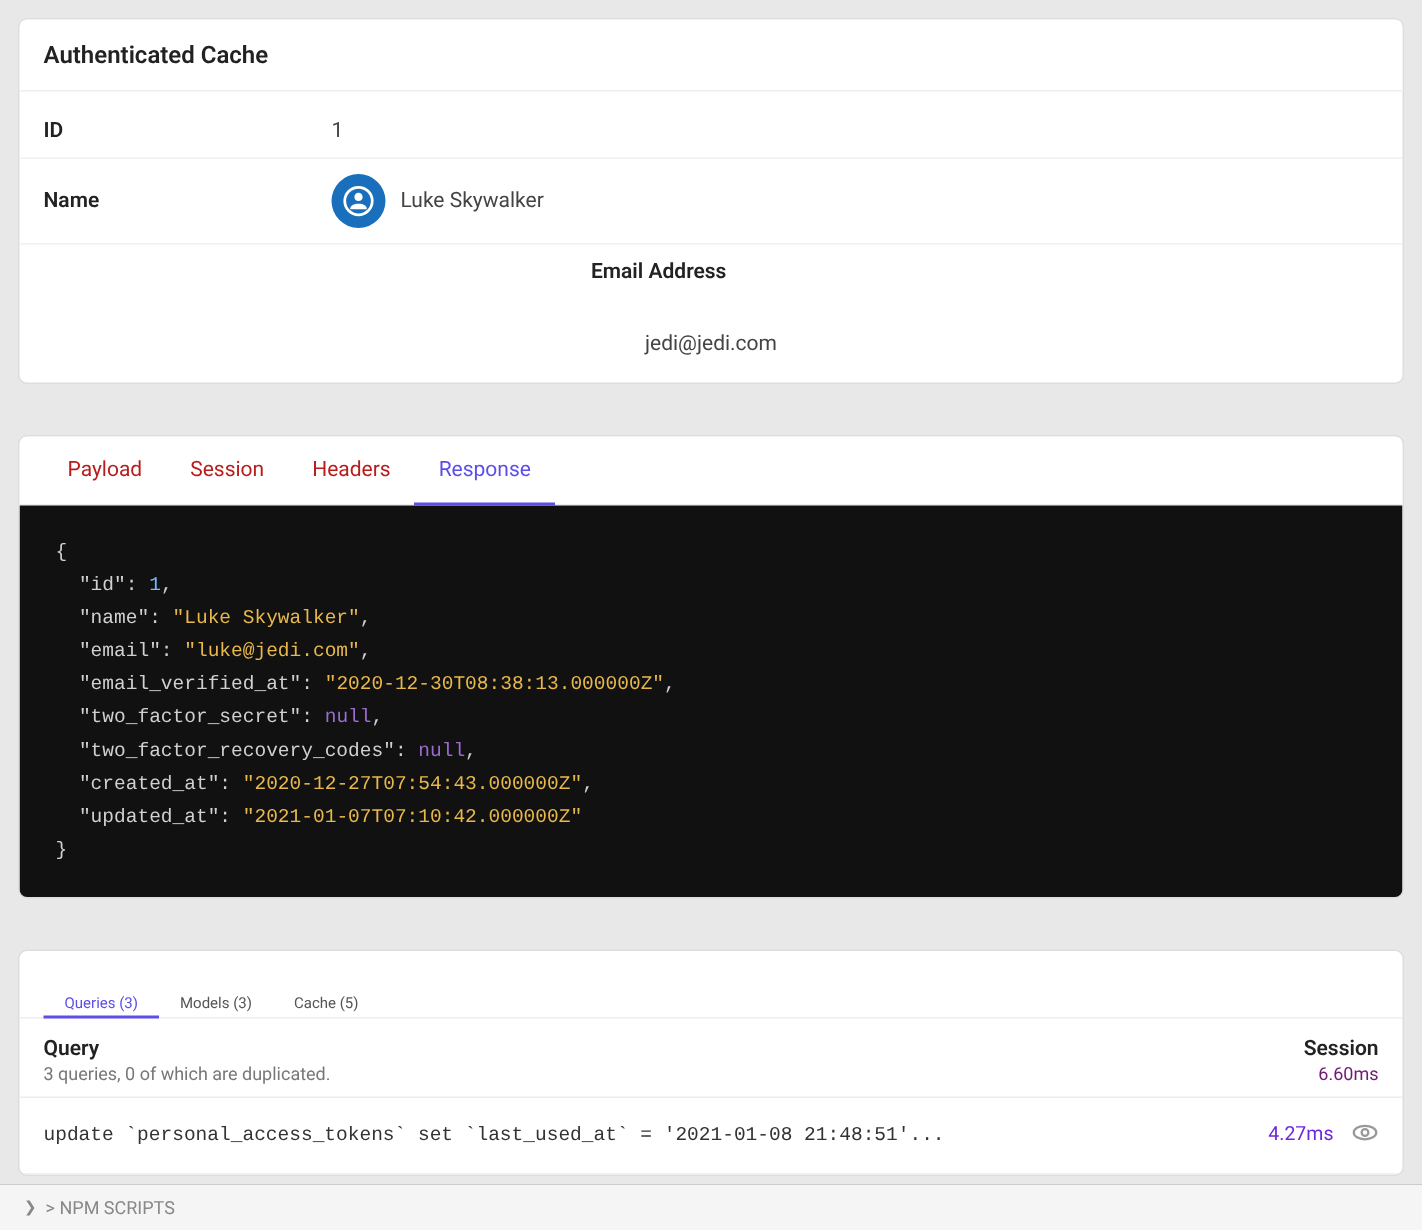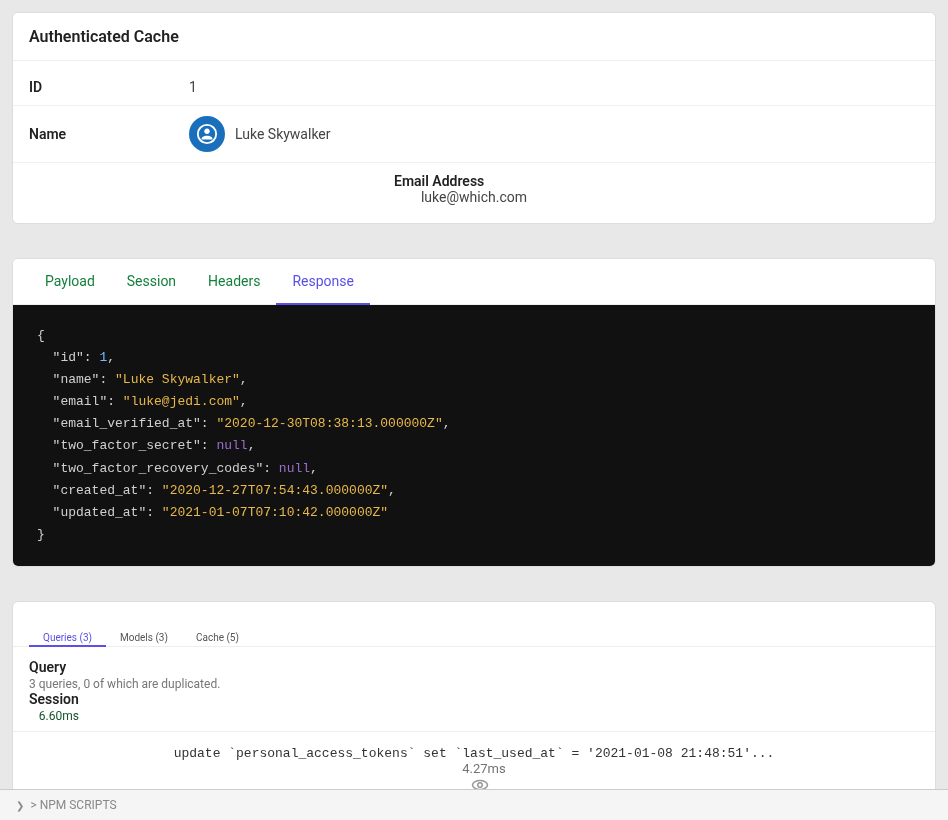--- a/index.html
+++ b/index.html
@@ -28,20 +28,21 @@
 
     .info-table {
       padding: 8px 0;
     }
 
     .info-row {
       display: flex;
       align-items: center;
       padding: 10px 16px;
       border-bottom: 1px solid #f0f0f0;
+      gap: 32px;
     }
 
     .info-row:last-child {
       border-bottom: none;
       flex-direction: column;
     }
 
     .info-label {
       font-weight: 600;
       width: 160px;
@@ -84,21 +85,21 @@
     .tabs-header {
       display: flex;
       border-bottom: 1px solid #eee;
       padding: 0 16px;
       background: #fff;
     }
 
     .tab-item {
       padding: 14px 16px;
       cursor: pointer;
-      color: #15803d;
+      color: #b91c1c;
       font-size: 14px;
       border-bottom: 2px solid transparent;
       margin-bottom: -1px;
     }
 
     .tab-item.active {
       color: #5b4fe8;
       border-bottom: 2px solid #5b4fe8;
     }
 
@@ -146,21 +147,20 @@
       color: #5b4fe8;
       border-bottom: 2px solid #5b4fe8;
     }
 
     .queries-summary {
       display: flex;
       justify-content: space-between;
       align-items: flex-start;
       padding: 12px 16px 8px;
       border-bottom: 1px solid #eee;
-      flex-direction: column;
     }
 
     .queries-summary-left .summary-title {
       font-weight: 600;
       font-size: 14px;
     }
 
     .queries-summary-left .summary-sub {
       font-size: 12px;
       color: #777;
@@ -169,44 +169,43 @@
 
     .queries-summary-right {
       font-weight: 600;
       font-size: 14px;
       color: #222;
     }
 
     .queries-summary-right .duration-sub {
       font-size: 12px;
       font-weight: 400;
-      color: #14532d;
+      color: #701a75;
       margin-top: 2px;
       text-align: right;
     }
 
     .query-row {
       display: flex;
       justify-content: flex-start;
       align-items: center;
       padding: 14px 16px;
       border-bottom: 1px solid #f0f0f0;
-      flex-direction: column;
     }
 
     .query-text {
       font-family: 'Menlo', 'Courier New', monospace;
       font-size: 13px;
       color: #333;
       flex: 1;
     }
 
     .query-duration {
       font-size: 13px;
-      color: #737373;
+      color: #6d28d9;
       margin-left: 20px;
       white-space: nowrap;
     }
 
     .eye-icon {
       margin-left: 12px;
       color: #999;
       cursor: pointer;
     }
 
@@ -252,21 +251,21 @@
             <path d="M12 6C10.3 6 9 7.3 9 9s1.3 3 3 3 3-1.3 3-3-1.3-3-3-3z" fill="#fff"></path>
             <path d="M12 14c-3.3 0-6 1.5-6 3.4V18h12v-.6c0-1.9-2.7-3.4-6-3.4z" fill="#fff"></path>
           </svg>
         </div>
         <span>Luke Skywalker</span>
       </div>
     </div>
 
     <div class="info-row">
       <div class="info-label">Email Address</div>
-      <div class="info-value">luke@which.com</div>
+      <div class="info-value">jedi@jedi.com</div>
     </div>
 
   </div>
 </div>
 
 <div style="height:10px; background:#e8e8e8;"></div>
 
 <div class="tabs-card">
   <div class="tabs-header">
     <div class="tab-item">Payload</div>

